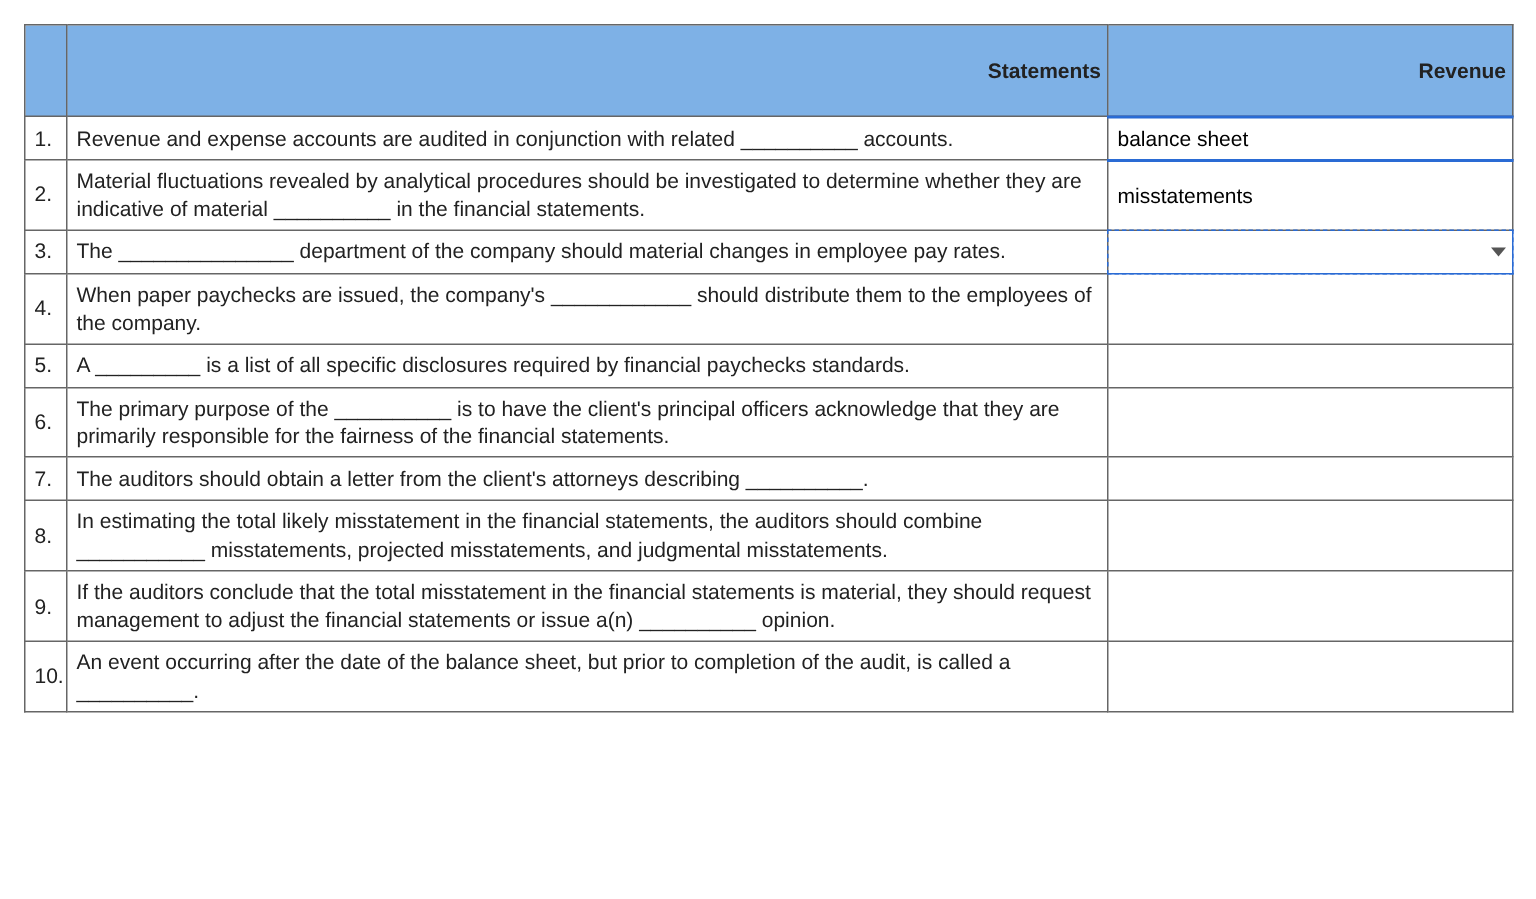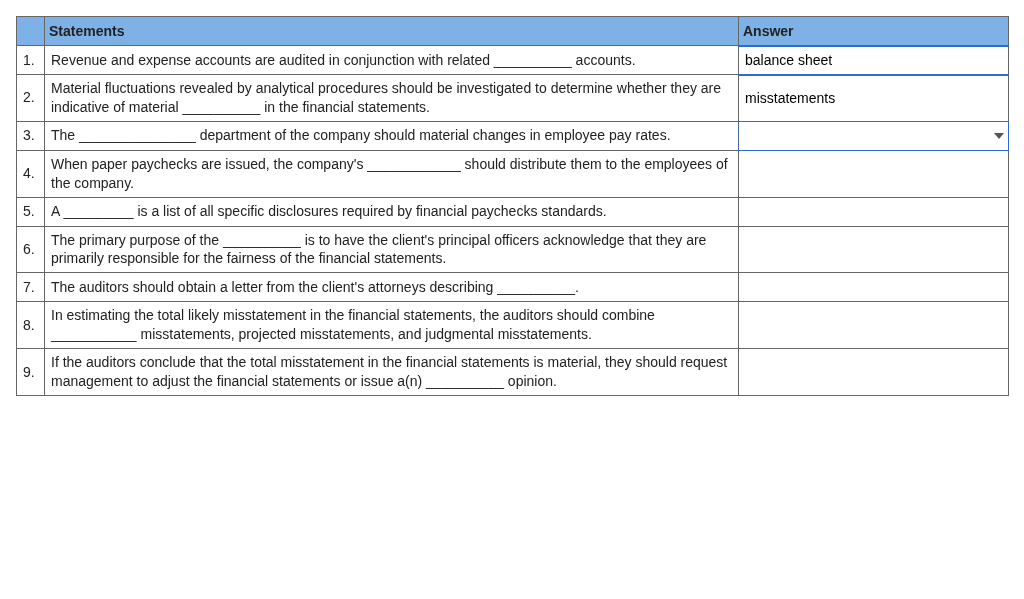--- a/index.html
+++ b/index.html
@@ -16,22 +16,22 @@
     width: 992px;
     table-layout: fixed;
   }
   table.main col.col-num { width: 28px; }
   table.main col.col-stmt { width: 694px; }
   table.main col.col-ans { width: 270px; }
   th {
     background: #7eb1e6;
     border: 1px solid #666;
     font-weight: bold;
-    padding: 6px 4px;
-    text-align: left;
+    padding: 22px 4px;
+    text-align: right;
   }
   th.corner {
     background: #7eb1e6;
     border: 1px solid #666;
   }
   td {
     border: 1px solid #666;
     padding: 4px 6px;
     vertical-align: middle;
     line-height: 1.35;
@@ -91,21 +91,21 @@
 <table class="main">
   <colgroup>
     <col class="col-num">
       <col class="col-stmt">
       <col class="col-ans">
   </colgroup>
   <thead>
     <tr>
       <th class="corner"></th>
       <th>Statements</th>
-      <th>Answer</th>
+      <th>Revenue</th>
     </tr>
   </thead>
   <tbody id="rows">
       <tr>
         <td class="num">1.</td>
         <td>Revenue and expense accounts are audited in conjunction with related __________ accounts.</td>
         <td class="ans filled"><div class="ans-edge"></div><input type="text" class="ans-input" value="balance sheet" style=""></td>
       </tr>
       <tr>
         <td class="num">2.</td>
@@ -140,14 +140,19 @@
       <tr>
         <td class="num">8.</td>
         <td>In estimating the total likely misstatement in the financial statements, the auditors should combine ___________ misstatements, projected misstatements, and judgmental misstatements.</td>
         <td class="ans"><input type="text" class="ans-input" style=""></td>
       </tr>
       <tr>
         <td class="num">9.</td>
         <td>If the auditors conclude that the total misstatement in the financial statements is material, they should request management to adjust the financial statements or issue a(n) __________ opinion.</td>
         <td class="ans"><input type="text" class="ans-input" style=""></td>
       </tr>
+      <tr>
+        <td class="num">10.</td>
+        <td>An event occurring after the date of the balance sheet, but prior to completion of the audit, is called a __________.</td>
+        <td class="ans"><input type="text" class="ans-input" style=""></td>
+      </tr>
     </tbody>
 </table>
 
 </body></html>

